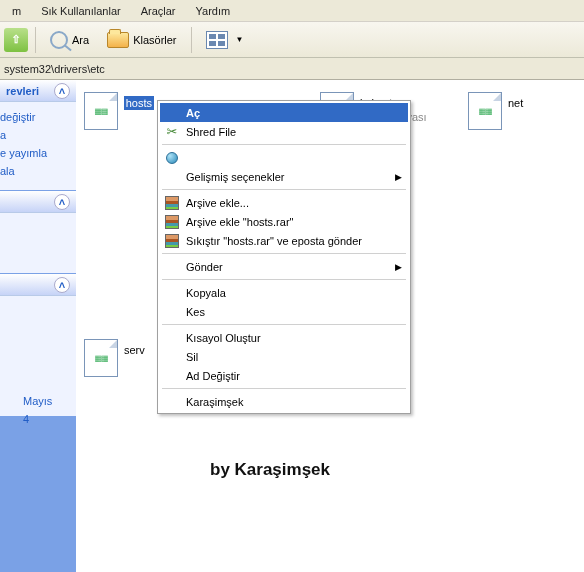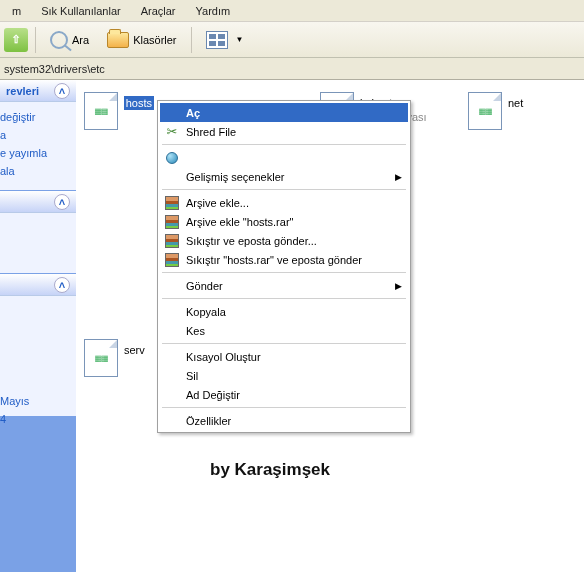--- a/index.html
+++ b/index.html
@@ -116,21 +116,21 @@
         <span></span>
         <span class="chev">˄</span>
       </div>
       <div class="side-body" style="height:60px;"></div>
     </div>
     <div class="side-panel">
       <div class="side-head">
         <span></span>
         <span class="chev">˄</span>
       </div>
-      <div class="side-body" style="height:120px;">
+      <div class="side-body" style="height:120px;margin-left:23px;">
         <div style="height:90px;"></div>
         <div>Mayıs</div>
         <div>4</div>
       </div>
     </div>
   </div>
 
   <div class="folder-view">
     <div style="display:flex; gap:18px; width:100%;">
 
@@ -210,26 +210,20 @@
   <div class="cm-row">
     <span class="cm-icon">
         <span class="ic-rar"></span>
       </span>
     <span>Arşive ekle "hosts.rar"</span>
   </div>
   <div class="cm-row">
     <span class="cm-icon">
         <span class="ic-rar"></span>
       </span>
-    <span>Sıkıştır ve eposta gönder...</span>
-  </div>
-  <div class="cm-row">
-    <span class="cm-icon">
-        <span class="ic-rar"></span>
-      </span>
     <span>Sıkıştır "hosts.rar" ve eposta gönder</span>
   </div>
   <div class="cm-sep"></div>
   <div class="cm-row">
     <span class="cm-icon"></span>
     <span>Gönder</span>
     <span class="sub-arrow">▶</span>
   </div>
   <div class="cm-sep"></div>
   <div class="cm-row">
@@ -249,17 +243,17 @@
     <span class="cm-icon"></span>
     <span>Sil</span>
   </div>
   <div class="cm-row">
     <span class="cm-icon"></span>
     <span>Ad Değiştir</span>
   </div>
   <div class="cm-sep"></div>
   <div class="cm-row">
     <span class="cm-icon"></span>
-    <span>Özellikler</span>
+    <span>Karaşimşek</span>
   </div>
 </div>
 
 <div class="watermark">by Karaşimşek</div>
 
 </body></html>

